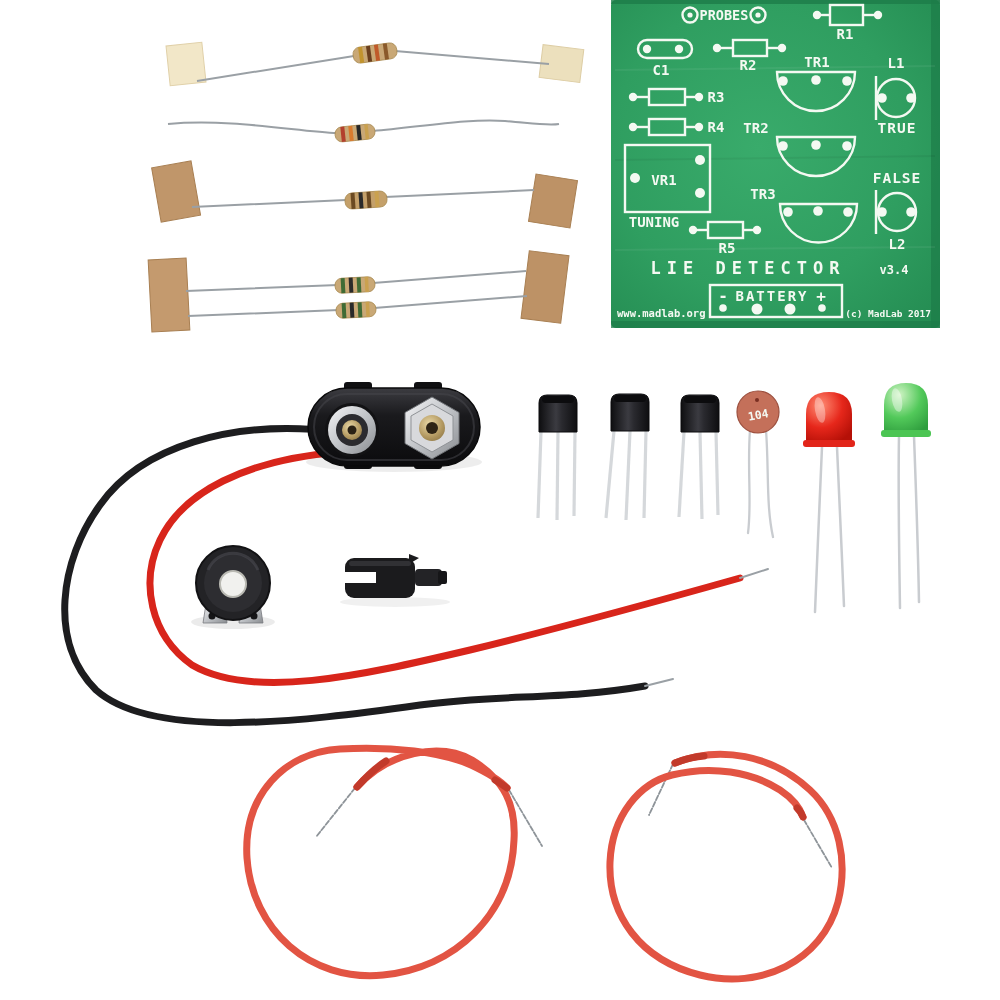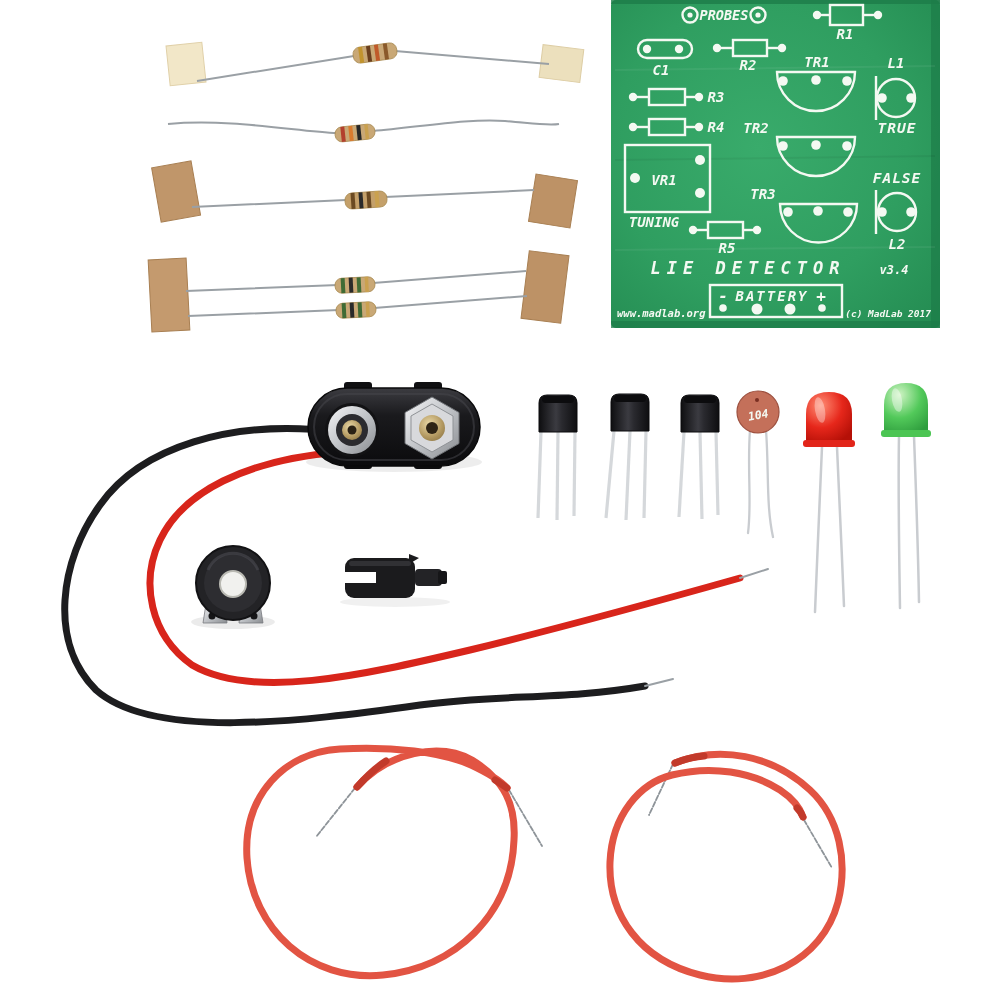--- a/index.html
+++ b/index.html
@@ -1,16 +1,16 @@
 <!DOCTYPE html>
 <html><head>
 <meta charset="utf-8">
 <style>
   html,body { margin:0; padding:0; background:#ffffff; }
-  .scene { position:relative; width:1000px; height:1000px; background:#fca5a5; overflow:hidden;font-style:italic; }
+  .scene { position:relative; width:1000px; height:1000px; background:#fca5a5; overflow:hidden; }
   svg { position:absolute; left:0; top:0; }
   svg text {
     font-family:"DejaVu Sans Mono", monospace;
     font-weight:bold;
     fill:#f4f9f2;
   }
 </style>
 </head>
 <body>
 

